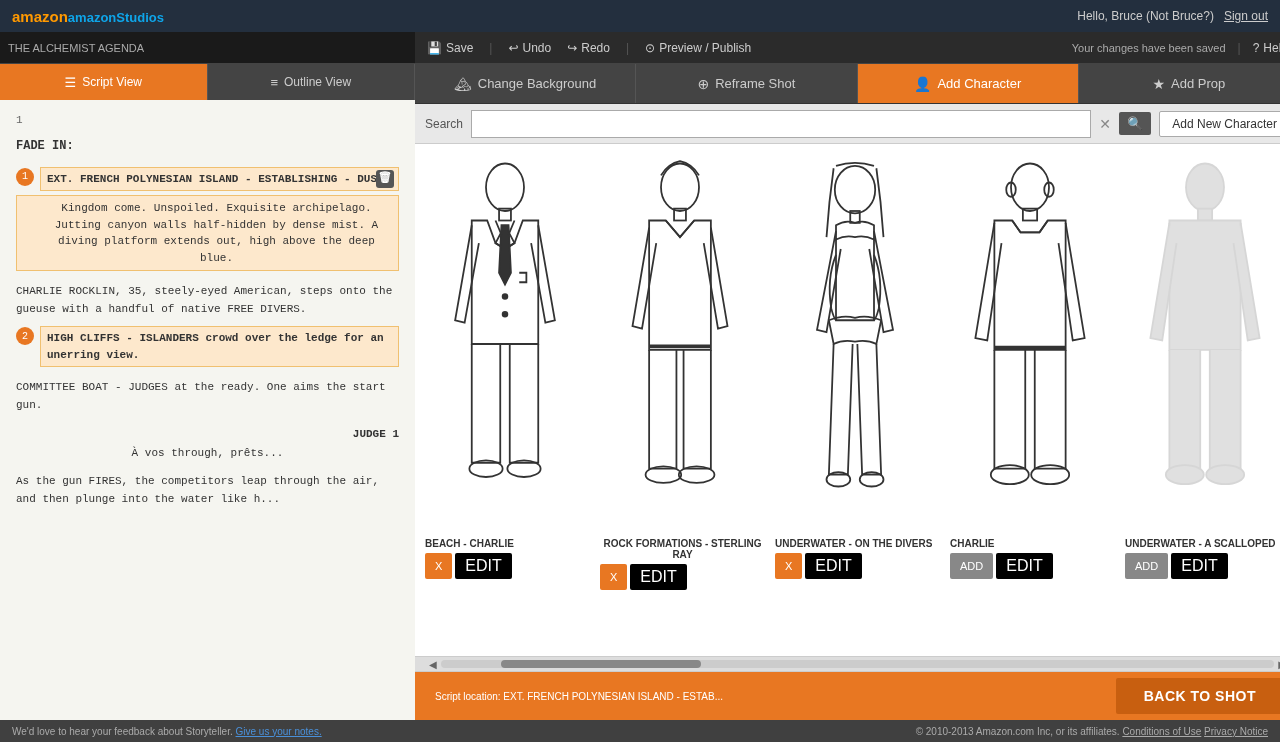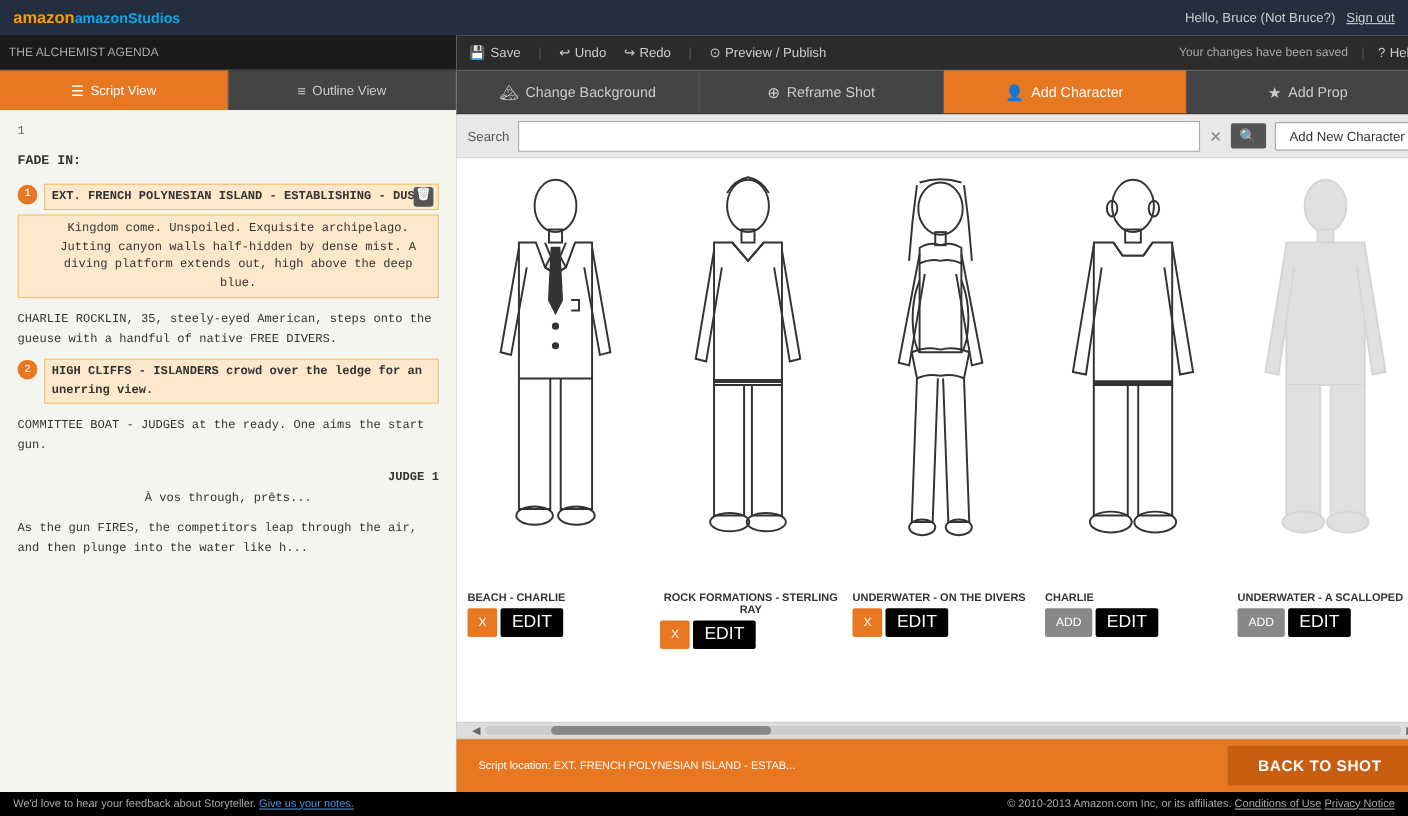--- a/index.html
+++ b/index.html
@@ -303,21 +303,21 @@
       border: none;
       padding: 10px 28px;
       font-size: 14px;
       font-weight: bold;
       cursor: pointer;
       border-radius: 2px;
       letter-spacing: 0.5px;
     }
 
     #footer {
-      background: #000000;
+      background: #404040;
       height: 22px;
       display: flex;
       align-items: center;
       justify-content: space-between;
       padding: 0 12px;
       font-size: 10px;
       color: #aaa;
     }
     #footer a { color: #aaa; text-decoration: underline; }
     #footer .feedback { color: #aaa; }

